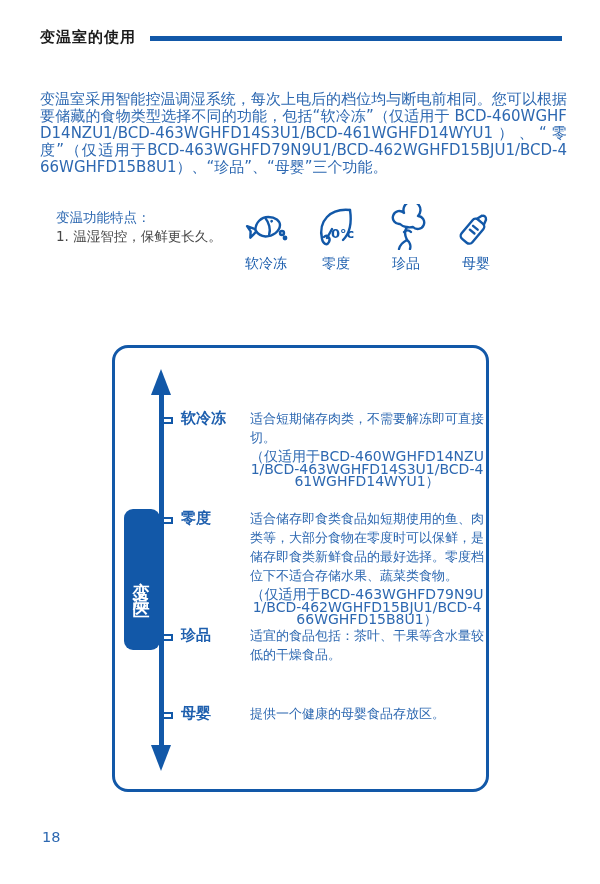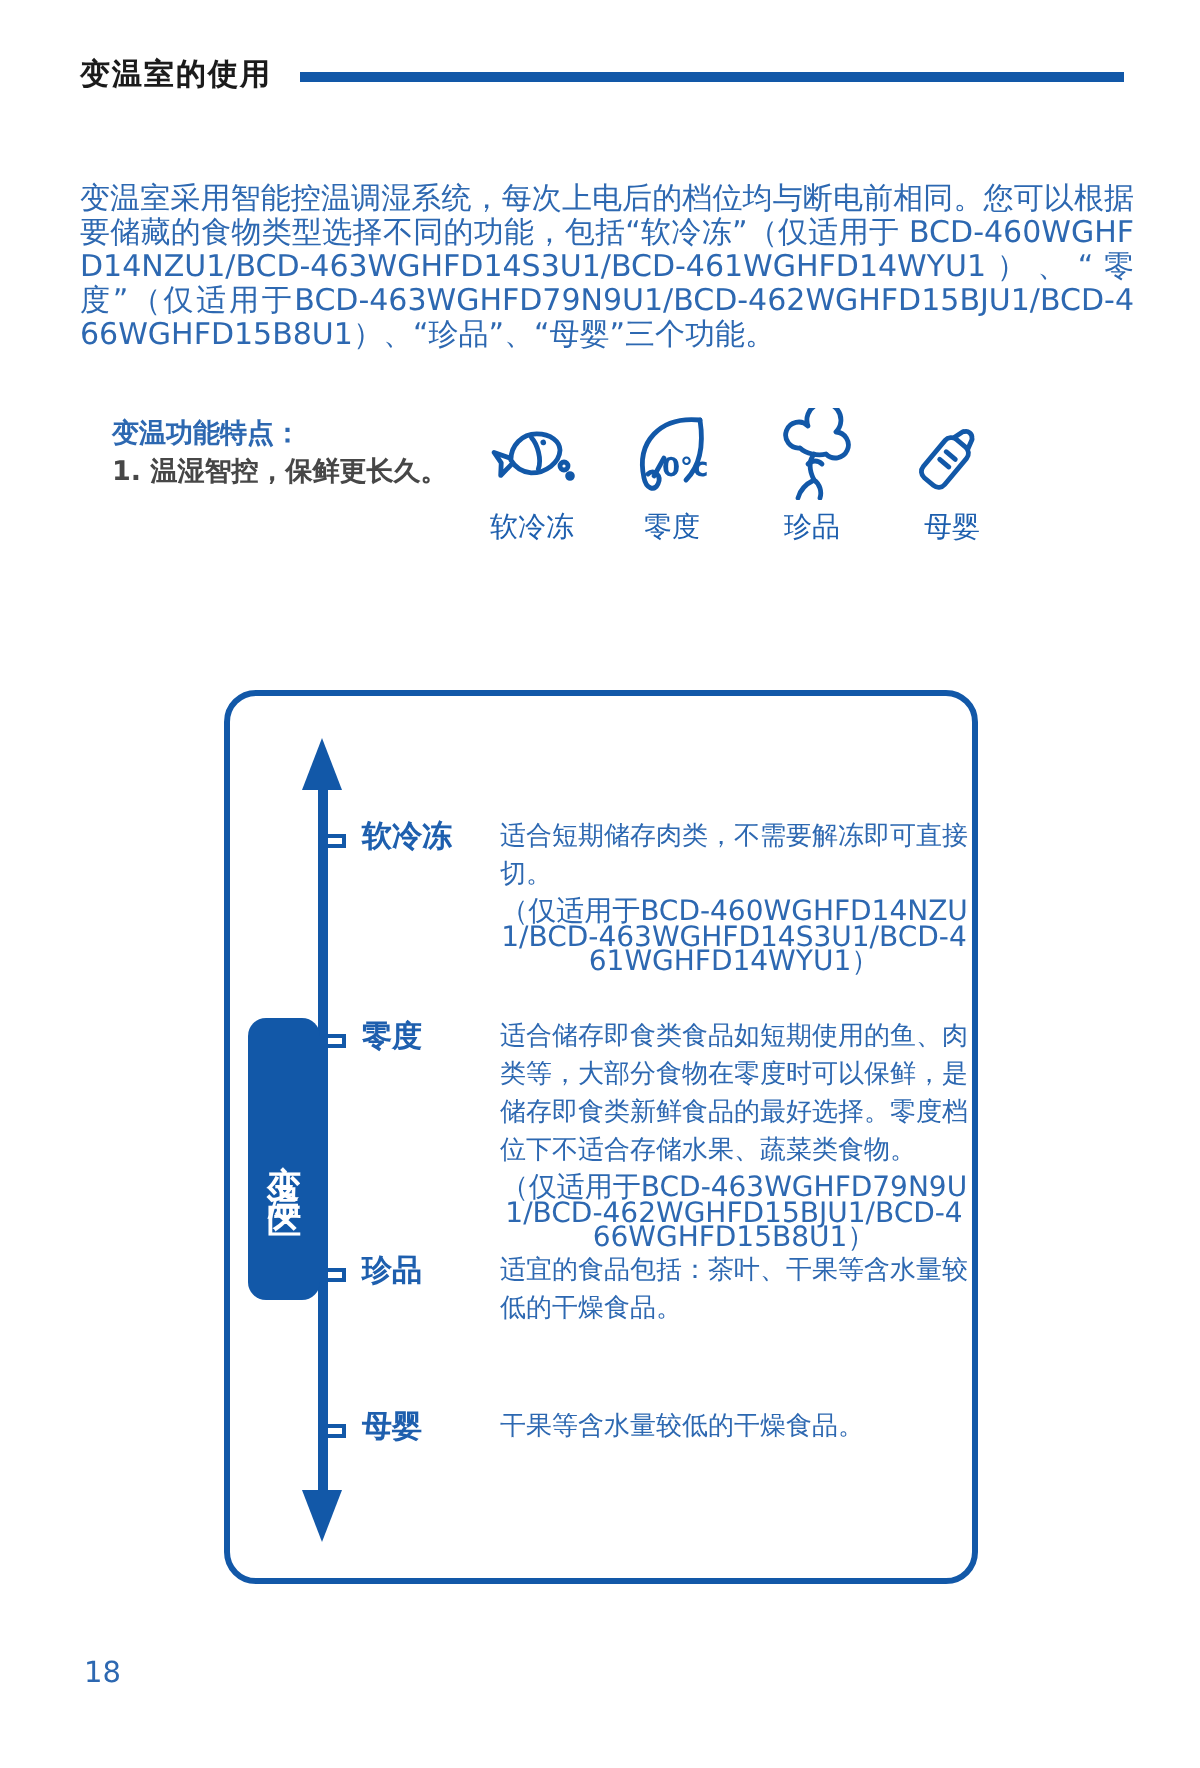--- a/index.html
+++ b/index.html
@@ -15,21 +15,21 @@
   
   .header{position:absolute;left:40px;right:38px;top:28px;display:flex;align-items:center;}
   .title{font-size:15px;font-weight:bold;color:#1b1b1b;letter-spacing:1px;white-space:nowrap;}
   .title-rule{flex:1;height:5px;background:var(--blue);margin-left:14px;margin-top:2px;}
 
   
   .intro{position:absolute;left:40px;top:91px;width:527px;font-size:15px;line-height:17px;
          color:var(--text-blue);text-align:justify;word-break:break-all;}
 
   
-  .features{position:absolute;left:56px;top:208px;font-size:13.5px;line-height:18px;font-weight:bold;}
+  .features{position:absolute;left:56px;top:208px;font-size:13.5px;line-height:18px;}
   .features-heading{color:var(--text-blue);margin-bottom:1px;}
   .feature-item{color:#474747;}
 
   
   .modes{position:absolute;left:234px;top:204px;display:flex;gap:6px;}
   .mode{width:64px;display:flex;flex-direction:column;align-items:center;text-align:right;}
   .mode svg{display:block;}
   .mode-label{margin-top:5px;font-size:14px;color:var(--label-blue);white-space:nowrap;}
 
   
@@ -159,20 +159,20 @@
 
     <div class="tick t2"></div>
     <div class="sec-label l2">珍品</div>
     <div class="sec-desc d2">
       <span>适宜的食品包括：茶叶、干果等含水量较低的干燥食品。</span>
     </div>
 
     <div class="tick t3"></div>
     <div class="sec-label l3">母婴</div>
     <div class="sec-desc d3">
-      <span>干果等含水量较低的干燥食品。</span>
+      <span>提供一个健康的母婴食品存放区。</span>
     </div>
   </div>
 
   <div class="page-number">18</div>
   <div class="watermark">头条 @说明书达人罗海城</div>
 
 </div>
 
 </body></html>

